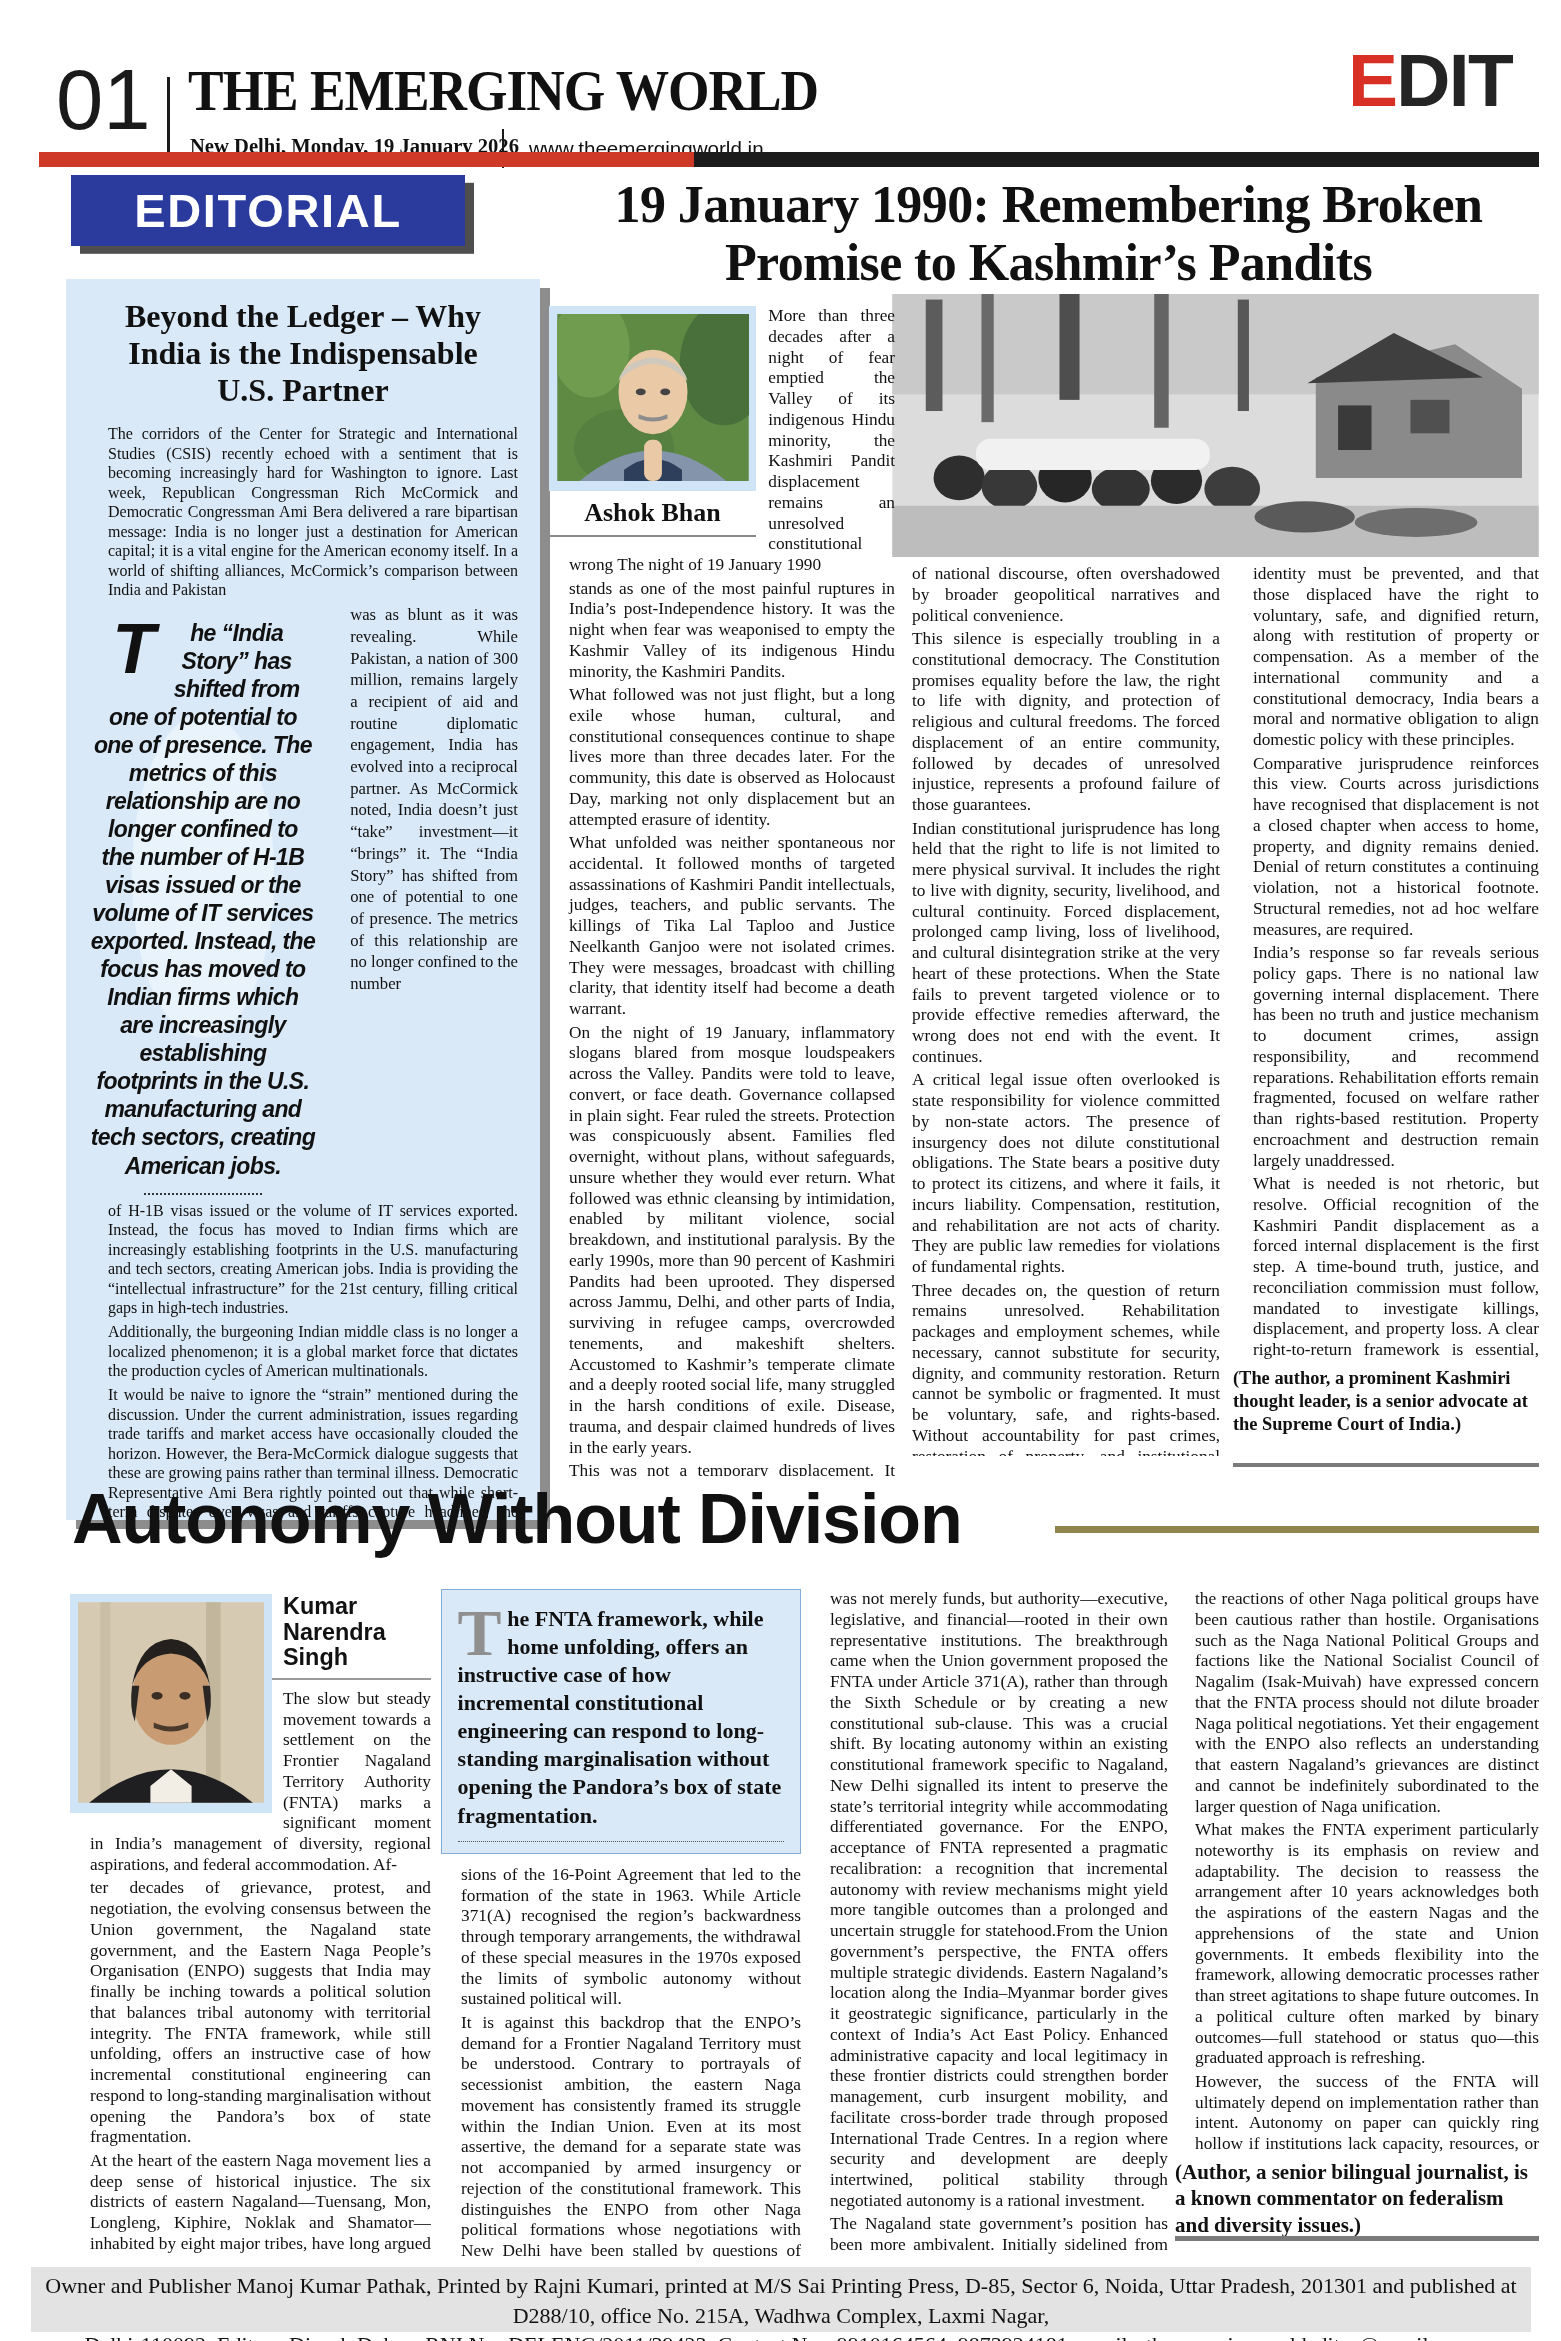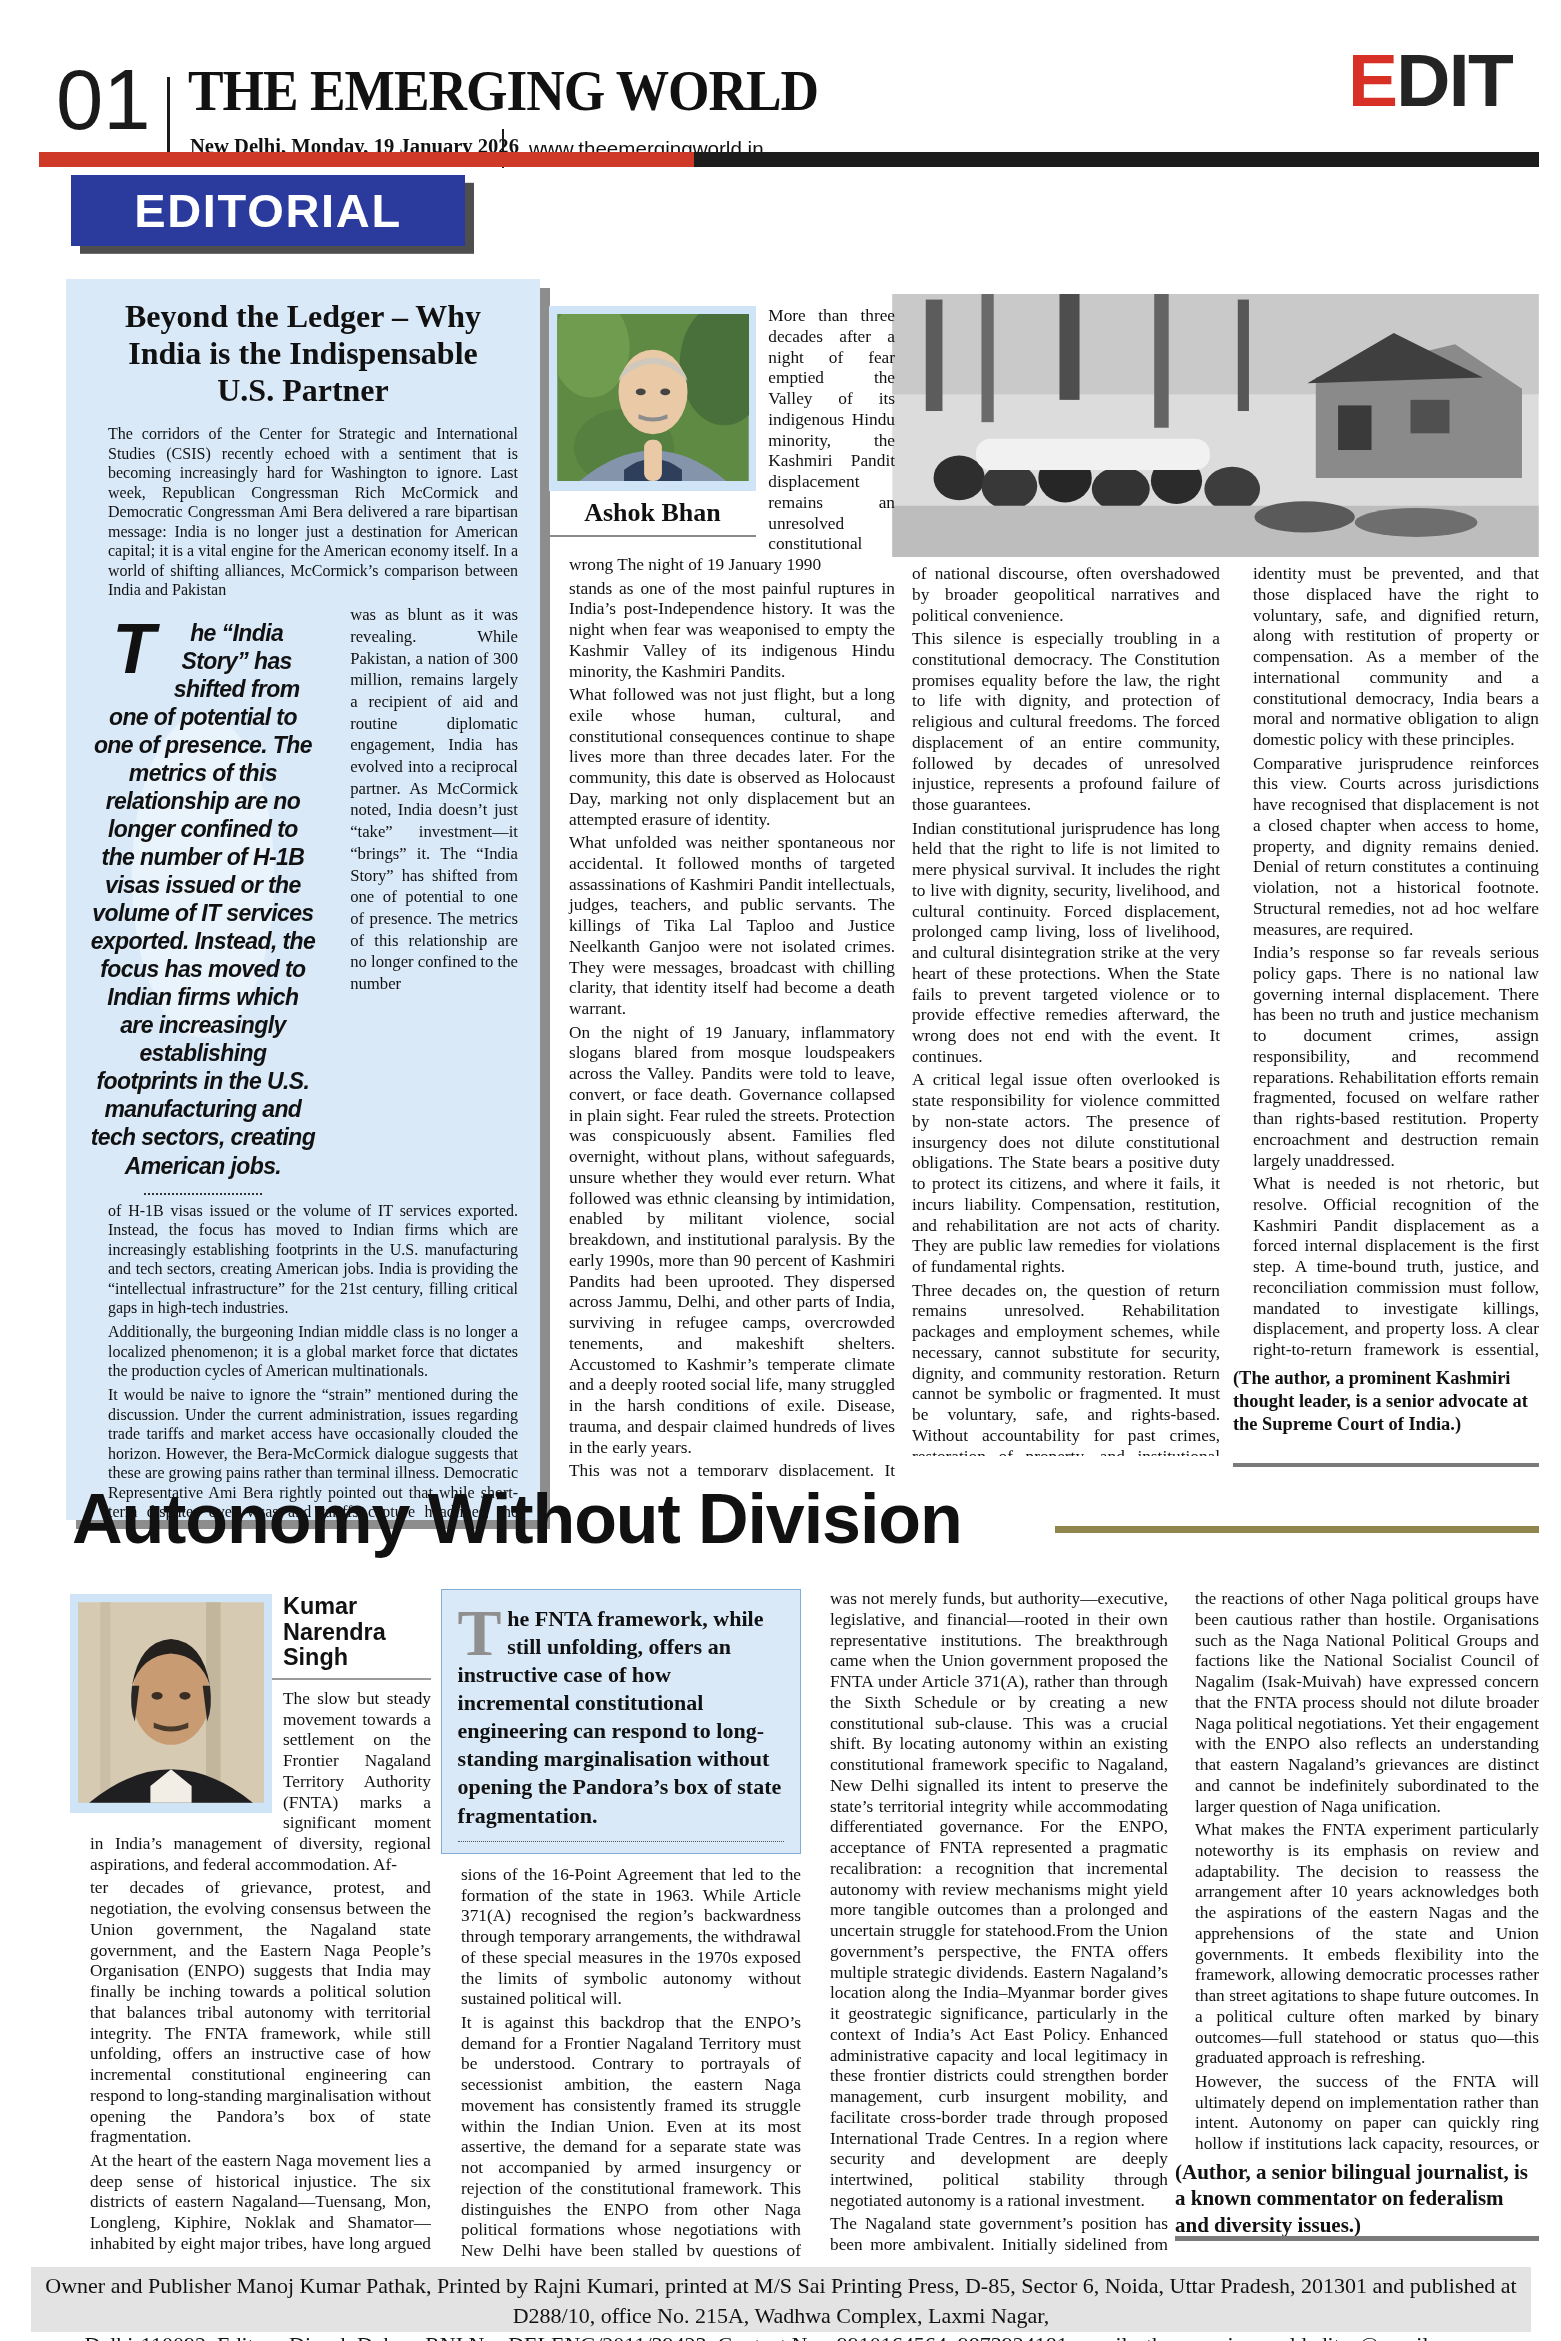--- a/index.html
+++ b/index.html
@@ -90,20 +90,21 @@
         <div class="quote-side">
           <p>was as blunt as it was revealing. While Pakistan, a nation of 300 million, remains largely a recipient of aid and routine diplomatic engagement, India has evolved into a reciprocal partner. As McCormick noted, India doesn’t just “take” investment—it “brings” it. The “India Story” has shifted from one of potential to one of presence. The metrics of this relationship are no longer confined to the number</p>
         </div>
       </div>
       <p>of H-1B visas issued or the volume of IT services exported. Instead, the focus has moved to Indian firms which are increasingly establishing footprints in the U.S. manufacturing and tech sectors, creating American jobs. India is providing the “intellectual infrastructure” for the 21st century, filling critical gaps in high-tech industries.</p>
       <p>Additionally, the burgeoning Indian middle class is no longer a localized phenomenon; it is a global market force that dictates the production cycles of American multinationals.</p>
       <p>It would be naive to ignore the “strain” mentioned during the discussion. Under the current administration, issues regarding trade tariffs and market access have occasionally clouded the horizon. However, the Bera-McCormick dialogue suggests that these are growing pains rather than terminal illness. Democratic Representative Ami Bera rightly pointed out that while short-term disputes over visas and tariffs capture headlines, the underlying strategic commitment is long-term. American companies aren’t putting multibillion-dollar bets on Islamabad; they are doubling down on New Delhi. This is not because of sentiment, but because of a hard-nosed assessment of stability and return on investment. The most striking takeaway from the event was McCormick’s warning. To “alienate” India is to invite “big trouble.” This isn’t just about losing a market; it’s about losing a strategic anchor in a volatile Indo-Pacific. If Washington views India through a purely transactional lens—treating it like any other trade competitor—it risks pushing away a partner that shares its democratic values and its concern over regional stability.The bottom line is that the U.S.-India relationship has matured beyond the “hyphenated” politics of the past. As India asserts its “strategic autonomy,” the U.S. must decide whether it wants a subservient client or a powerful friend. If the bipartisan consensus at CSIS is any indication, the choice is clear: embracing India as an equal is the only path to a prosperous and peaceful century.</p>
     </div>
   </div>
 
+  <div class="abs k-headline" style="left:552px;top:176px;width:993px;">19 January 1990: Remembering Broken Promise to Kashmir’s Pandits</div>
 
   <div class="abs" style="left:892px;top:294px;width:647px;height:263px;">
     <svg width="647" height="263" xmlns="http://www.w3.org/2000/svg" viewBox="0 0 1160 472">
       <rect width="1160" height="472" fill="#dcdcdc"></rect>
       <rect x="0" y="0" width="1160" height="180" fill="#c9c9c9"></rect>
       <rect x="60" y="10" width="30" height="200" fill="#5c5c5c"></rect>
       <rect x="160" y="0" width="22" height="230" fill="#6a6a6a"></rect>
       <rect x="300" y="0" width="36" height="190" fill="#4e4e4e"></rect>
       <rect x="470" y="0" width="26" height="240" fill="#646464"></rect>
       <rect x="620" y="10" width="20" height="200" fill="#575757"></rect>
@@ -199,21 +200,21 @@
     </div>
     <div class="byline">Kumar Narendra Singh</div>
     <p>The slow but steady movement towards a settlement on the Frontier Nagaland Territory Authority (FNTA) marks a significant moment in India’s management of diversity, regional aspirations, and federal accommodation. Af-</p>
     <p>ter decades of grievance, protest, and negotiation, the evolving consensus between the Union government, the Nagaland state government, and the Eastern Naga People’s Organisation (ENPO) suggests that India may finally be inching towards a political solution that balances tribal autonomy with territorial integrity. The FNTA framework, while still unfolding, offers an instructive case of how incremental constitutional engineering can respond to long-standing marginalisation without opening the Pandora’s box of state fragmentation.</p>
     <p>At the heart of the eastern Naga movement lies a deep sense of historical injustice. The six districts of eastern Nagaland—Tuensang, Mon, Longleng, Kiphire, Noklak and Shamator—inhabited by eight major tribes, have long argued that they have been relegated to the margins of development and governance. Their allegation of “step-motherly treatment” by successive state governments is not merely rhetorical. It is rooted in geography, history, and political design. Rugged terrain, poor connectivity, and administrative distance have combined with weak representation to produce stark developmental asymmetries between eastern and western Nagaland.</p>
 
   </div>
 
   <div class="abs news-col" style="left:441px;top:1589px;width:360px;height:668px;overflow:hidden;">
     <div class="quote-box">
-      <div class="fq-text"><span class="fqT">T</span><span>he FNTA framework, while still unfolding, offers an instructive case of how incremental constitutional engineering can respond to long-standing marginalisation without opening the Pandora’s box of state fragmentation.</span></div>
+      <div class="fq-text"><span class="fqT">T</span><span>he FNTA framework, while home unfolding, offers an instructive case of how incremental constitutional engineering can respond to long-standing marginalisation without opening the Pandora’s box of state fragmentation.</span></div>
       <div class="dotted2"></div>
     </div>
     <p>sions of the 16-Point Agreement that led to the formation of the state in 1963. While Article 371(A) recognised the region’s backwardness through temporary arrangements, the withdrawal of these special measures in the 1970s exposed the limits of symbolic autonomy without sustained political will.</p>
     <p>It is against this backdrop that the ENPO’s demand for a Frontier Nagaland Territory must be understood. Contrary to portrayals of secessionist ambition, the eastern Naga movement has consistently framed its struggle within the Indian Union. Even at its most assertive, the demand for a separate state was not accompanied by armed insurgency or rejection of the constitutional framework. This distinguishes the ENPO from other Naga political formations whose negotiations with New Delhi have been stalled by questions of sovereignty, history, and borders. The ENPO’s emphasis on non-violence and intra-state regionalism gave the Union government both moral and political room to explore innovative solutions.</p>
 
   </div>
 
   <div class="abs news-col" style="left:810px;top:1589px;width:358px;height:668px;overflow:hidden;">
     <p>was not merely funds, but authority—executive, legislative, and financial—rooted in their own representative institutions. The breakthrough came when the Union government proposed the FNTA under Article 371(A), rather than through the Sixth Schedule or by creating a new constitutional sub-clause. This was a crucial shift. By locating autonomy within an existing constitutional framework specific to Nagaland, New Delhi signalled its intent to preserve the state’s territorial integrity while accommodating differentiated governance. For the ENPO, acceptance of FNTA represented a pragmatic recalibration: a recognition that incremental autonomy with review mechanisms might yield more tangible outcomes than a prolonged and uncertain struggle for statehood.From the Union government’s perspective, the FNTA offers multiple strategic dividends. Eastern Nagaland’s location along the India–Myanmar border gives it geostrategic significance, particularly in the context of India’s Act East Policy. Enhanced administrative capacity and local legitimacy in these frontier districts could strengthen border management, curb insurgent mobility, and facilitate cross-border trade through proposed International Trade Centres. In a region where security and development are deeply intertwined, political stability through negotiated autonomy is a rational investment.</p>
     <p>The Nagaland state government’s position has been more ambivalent. Initially sidelined from ENPO–Union government discussions, it feared erosion of its authority and fiscal control. Concerns over direct fund transfers and dilution of administrative jurisdiction were not unfounded, as the FNTA inevitably reconfigures centre–state–region relations. However, the state’s eventual participation in tripartite talks reflects a recognition that prolonged resistance could further alienate the eastern districts and undermine Nagaland’s internal cohesion. The decision to address FNTA-related matters through a separate chapter or state legislation indicates an attempt to retain institutional relevance while adapting to new realities.</p>

